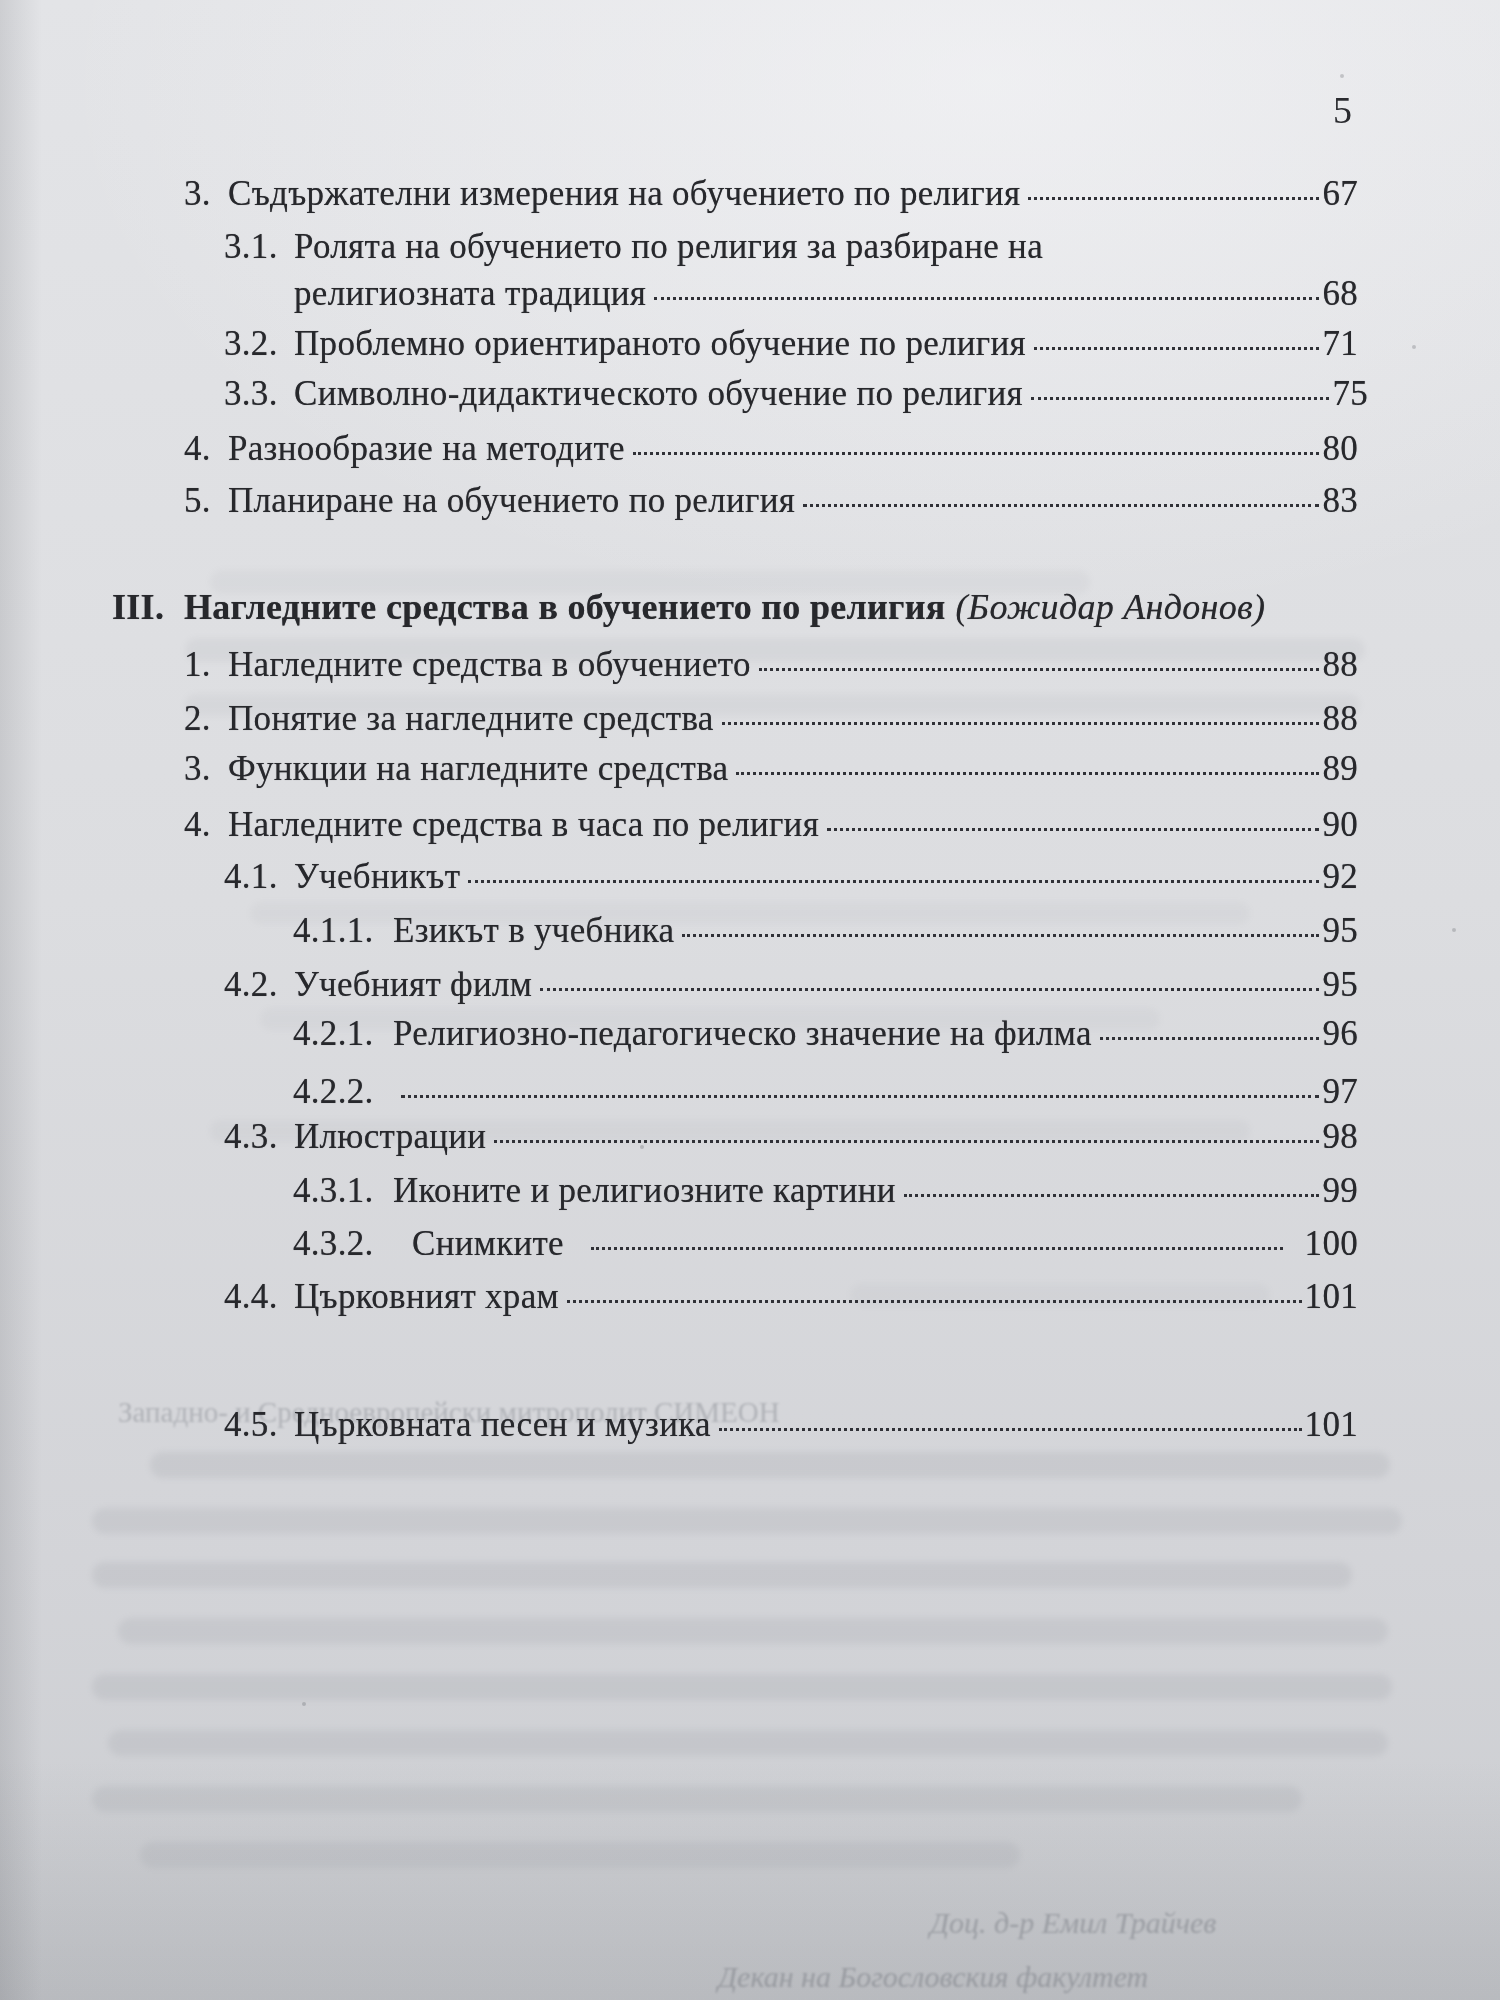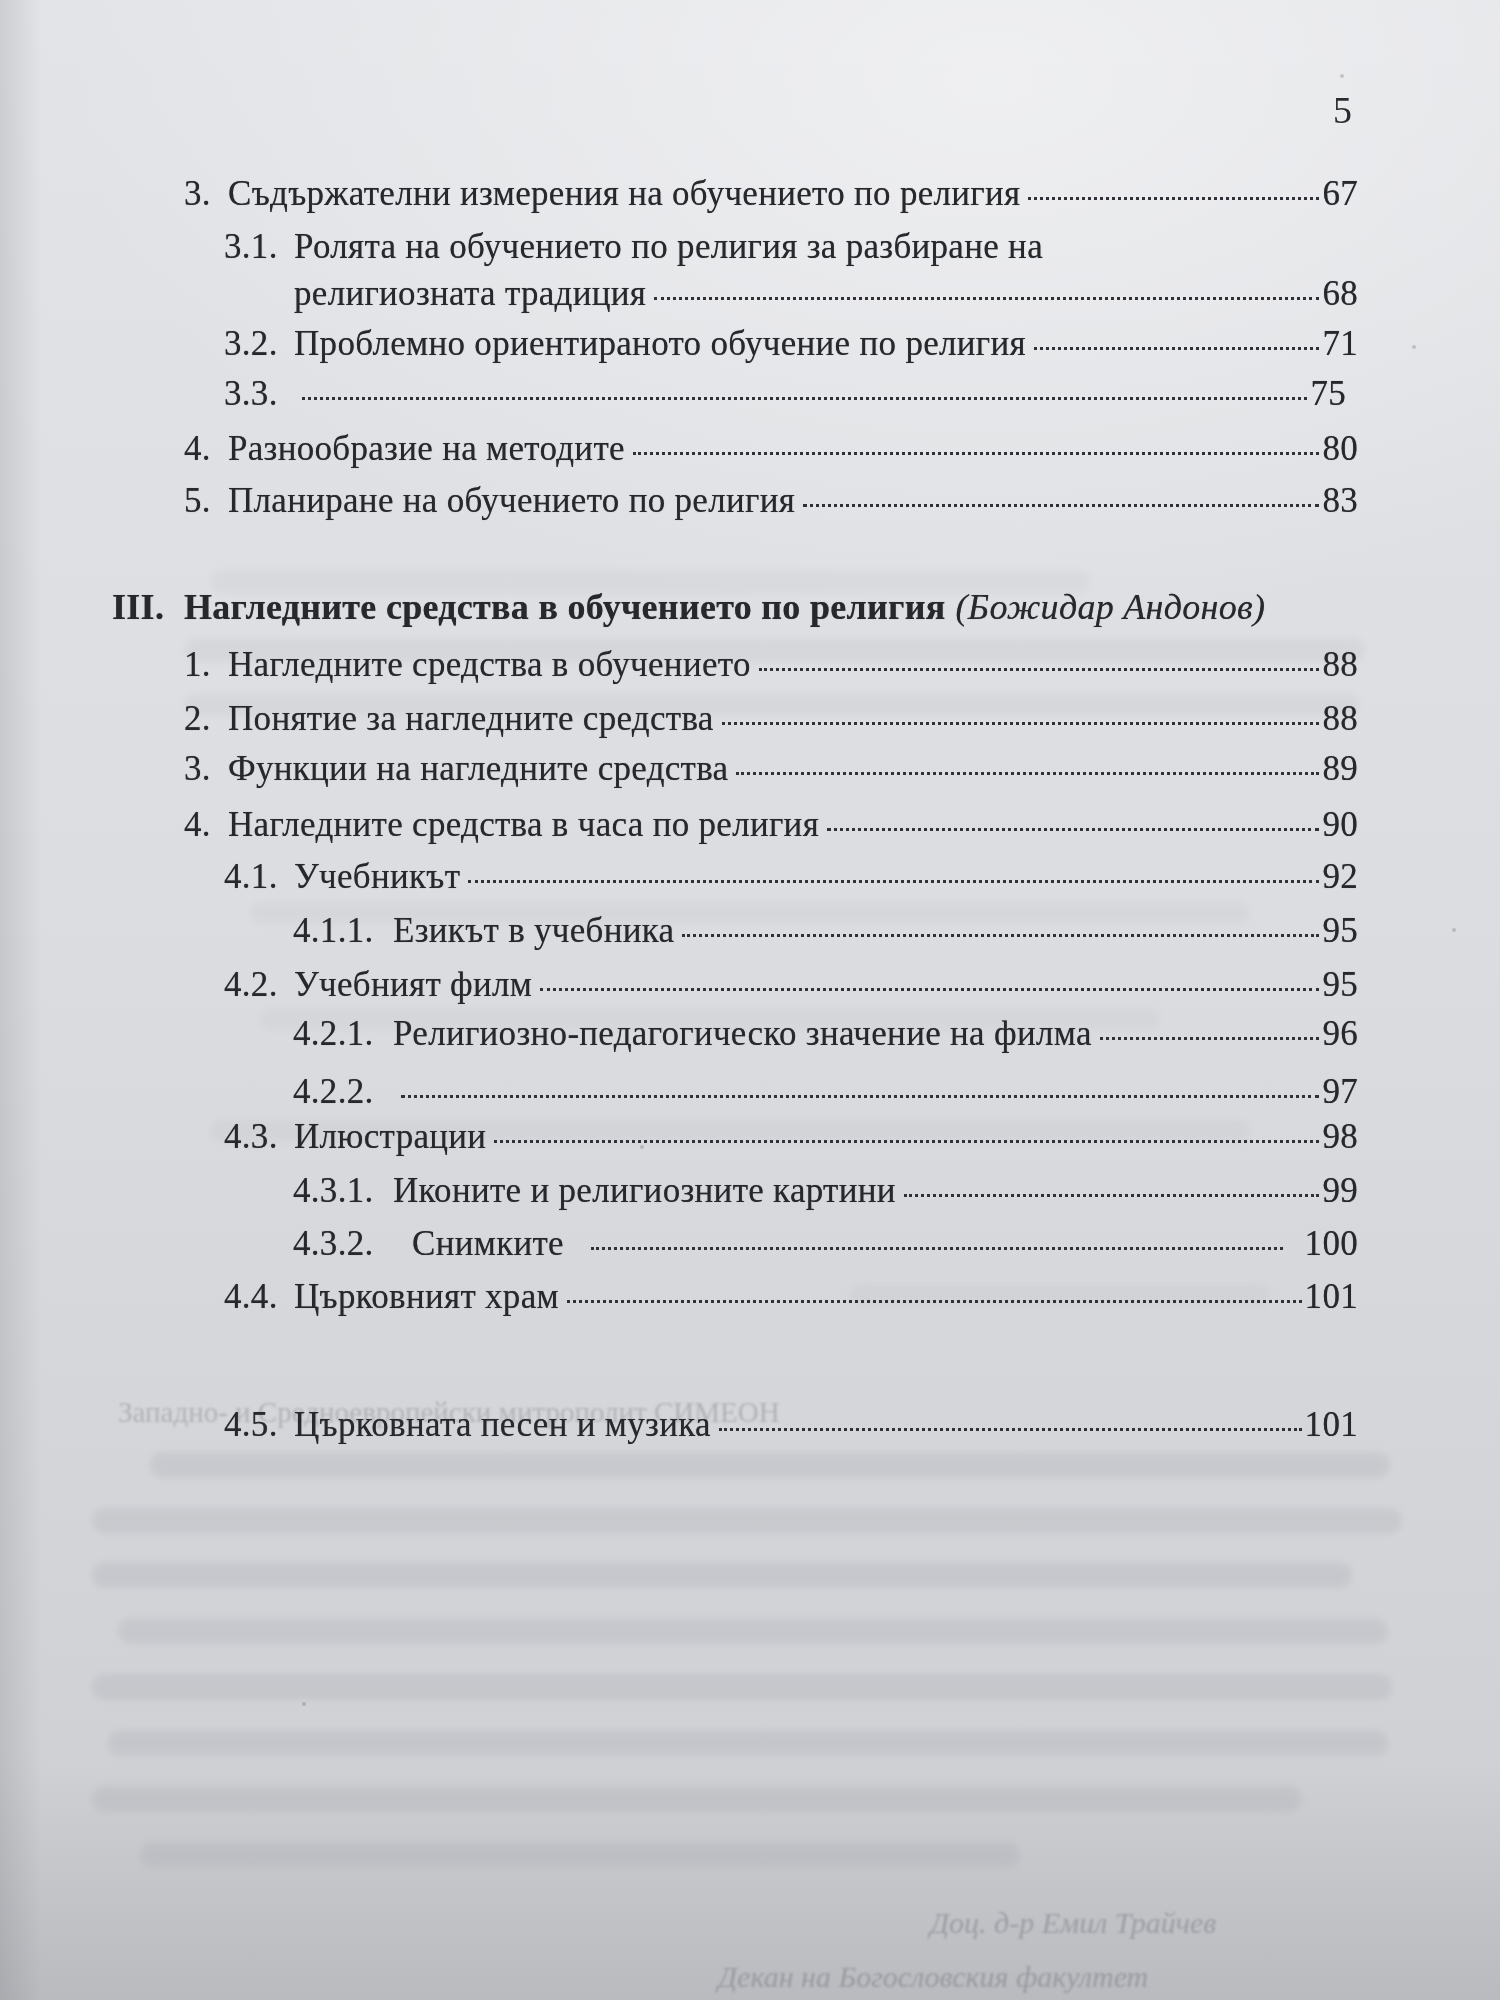--- a/index.html
+++ b/index.html
@@ -80,22 +80,23 @@
       <span class="txt">религиозната традиция</span>
       <span class="leader"></span>
       <span class="pg">68</span>
     </div>
     <div class="row" style="top: 323px; left: 224px; right: 142px;">
       <span class="num" style="width: 70px;">3.2.</span>
       <span class="txt">Проблемно ориентираното обучение по религия</span>
       <span class="leader"></span>
       <span class="pg">71</span>
     </div>
-    <div class="row" style="top: 373px; left: 224px; right: 154px;">
+    <div class="row" style="top: 373px; left: 224px; right: 132px;">
       <span class="num" style="width: 70px;">3.3.</span>
+      <span class="txt">Символно-дидактическото обучение по религия</span>
       <span class="leader"></span>
       <span class="pg">75</span>
     </div>
     <div class="row" style="top: 428px; left: 184px; right: 142px;">
       <span class="num" style="width: 44px;">4.</span>
       <span class="txt">Разнообразие на методите</span>
       <span class="leader"></span>
       <span class="pg">80</span>
     </div>
     <div class="row" style="top: 480px; left: 184px; right: 142px;">

